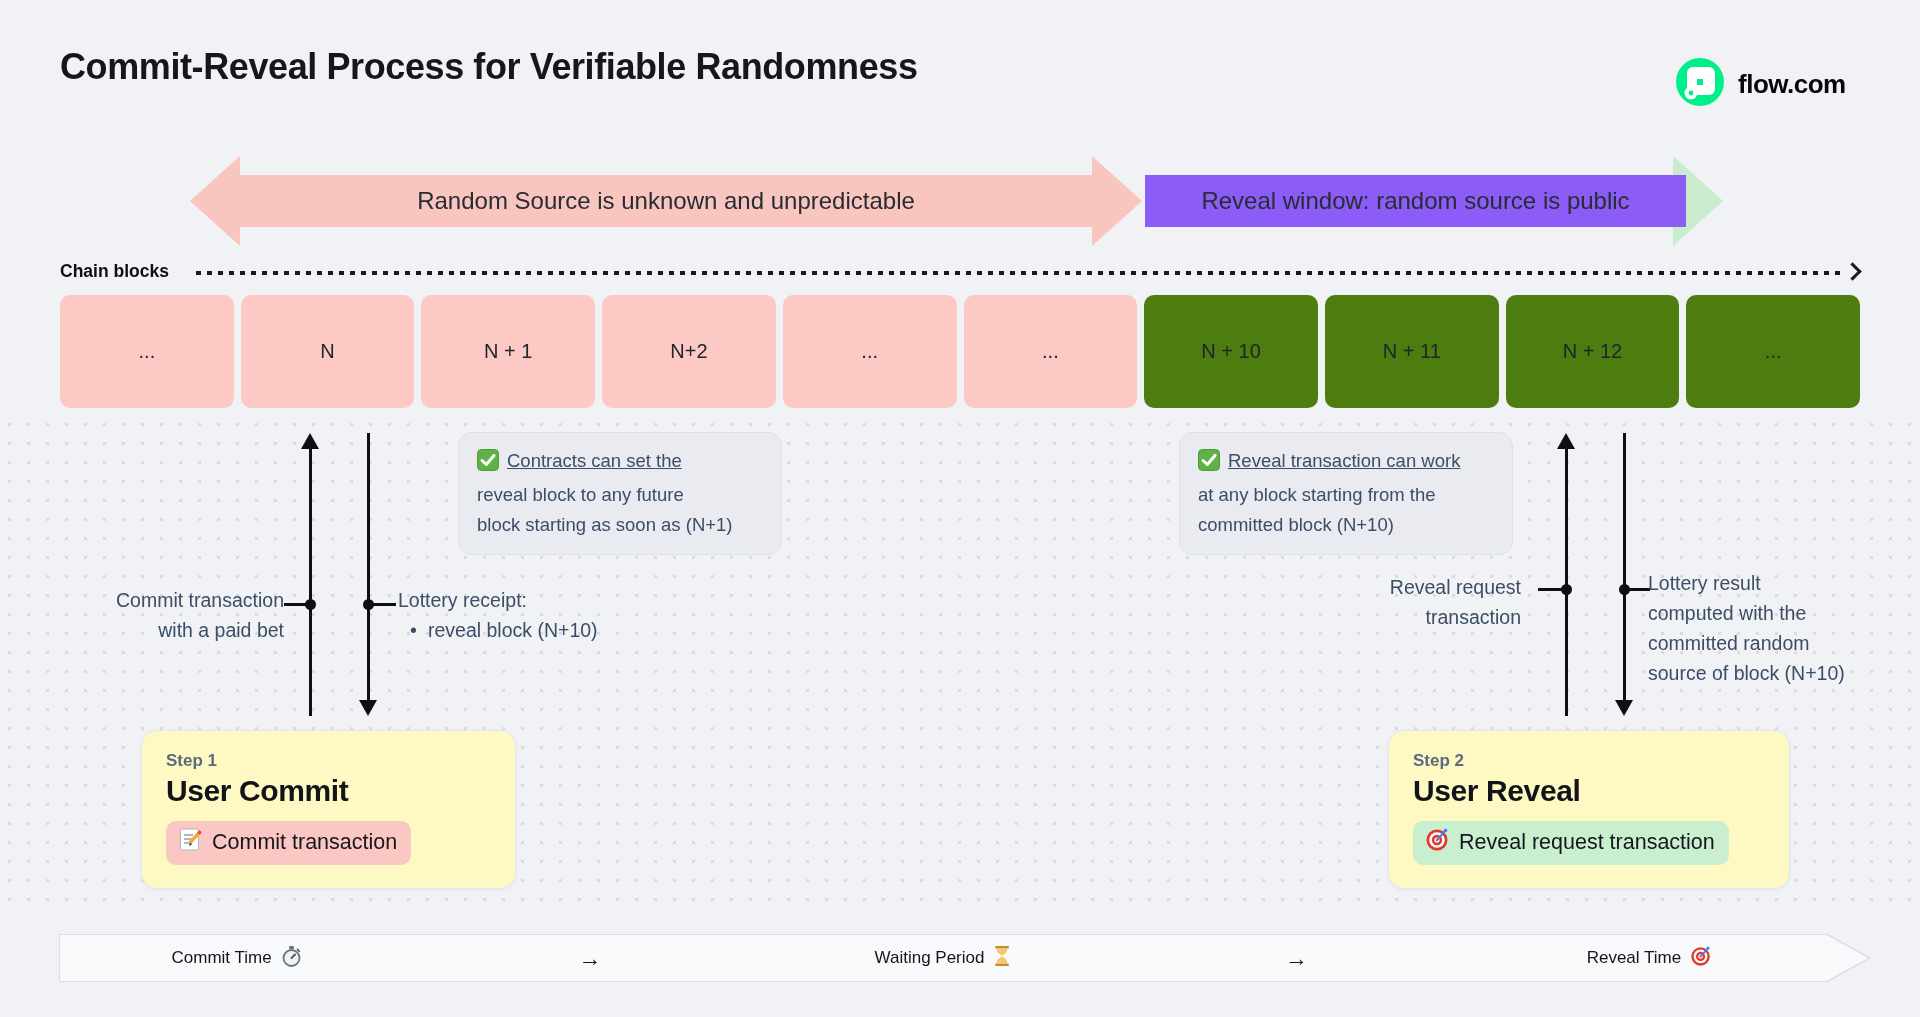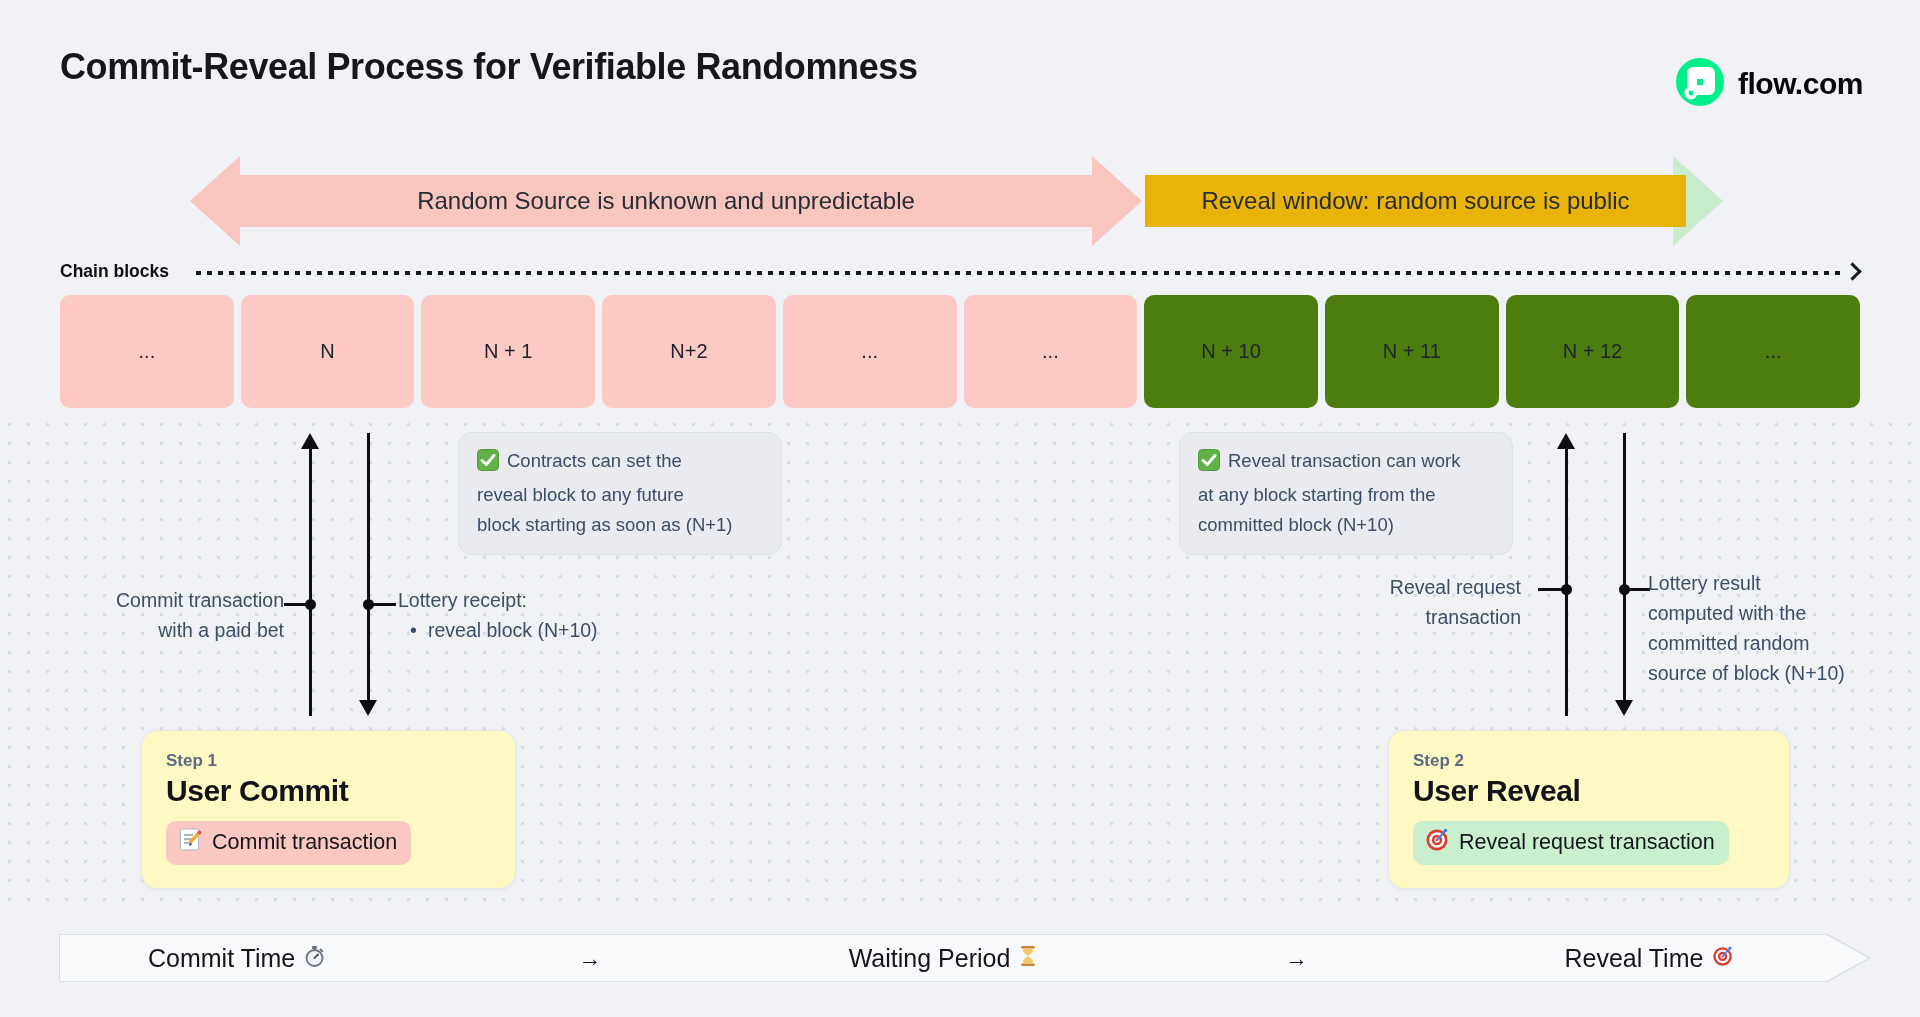--- a/index.html
+++ b/index.html
@@ -9,33 +9,33 @@
 
   
   .dots-band { position:absolute; left:0; top:415px; width:1920px; height:497px;
     background-image:radial-gradient(#d6dae2 1.4px, transparent 1.5px);
     background-size:19px 19px; }
 
   
   .title { position:absolute; left:60px; top:46px; font-size:36px; font-weight:700;
     color:#15171c; letter-spacing:-0.4px; }
   .logo { position:absolute; left:1676px; top:58px; display:flex; align-items:center; gap:14px; }
-  .logo-text { font-size:30px; font-weight:800; color:#05070a; letter-spacing:-0.5px; }
+  .logo-text { font-size:26px; font-weight:800; color:#05070a; letter-spacing:-0.5px; }
 
   
   .banner { position:absolute; top:156px; height:90px; }
   .banner .body { position:absolute; top:19px; height:52px; display:flex; align-items:center; justify-content:center; }
   .banner .lbl { font-size:24px; font-weight:500; color:#272c35; }
   .banner-red { left:190px; width:952px; }
   .banner-red .body { left:49px; right:49px; background:#f9c5bf; }
   .head { position:absolute; width:0; height:0; top:0; }
   .head-left  { left:0; border-top:45px solid transparent; border-bottom:45px solid transparent; border-right:50px solid #f9c5bf; }
   .head-rightR{ right:0; border-top:45px solid transparent; border-bottom:45px solid transparent; border-left:50px solid #f9c5bf; }
   .banner-green { left:1145px; width:578px; }
-  .banner-green .body { left:0; right:37px; background:#eab308; }
+  .banner-green .body { left:0; right:37px; background:#8b5cf6; }
   .head-rightG{ right:0; border-top:45px solid transparent; border-bottom:45px solid transparent; border-left:50px solid #c9edcc; }
 
   
   .chain-label { position:absolute; left:60px; top:261px; font-size:17.5px; font-weight:700; color:#0c0e12; }
   .dotline { position:absolute; left:196px; top:271px; width:1650px; height:3.5px;
     background:repeating-linear-gradient(90deg,#171a20 0 5px, transparent 5px 11px); }
   .dotline-arrow { position:absolute; left:1846px; top:265px; width:13px; height:13px;
     border-top:3.5px solid #171a20; border-right:3.5px solid #171a20; transform:rotate(45deg); }
   .blocks { position:absolute; left:60px; top:295px; width:1800px; height:113px; display:flex; gap:7px; }
   .block { flex:1; border-radius:10px; display:flex; align-items:center; justify-content:center;
@@ -43,21 +43,21 @@
   .b-red { background:#fcc9c4; }
   .b-green { background:#4d7c0f; }
 
   
   .callout { position:absolute; top:432px; background:#e9ebf0; border:1px solid #dce0e7;
     border-radius:14px; padding:13px 18px 14px 18px; font-size:18.5px; line-height:30px; color:#3c4d66; }
   .callout .check { display:inline-block; vertical-align:-4px; margin-right:8px; }
   .callout-left { left:458px; width:324px; }
   .callout-right { left:1143px; width:334px;margin-left:36px; }
   .cline { display:block; }
-  .cline-first { display:inline; }
+  .cline-first { display:inline;text-decoration:underline; }
 
   
   .varr { position:absolute; top:433px; height:283px; width:20px; }
   .varr .line { position:absolute; left:8.5px; width:3px; background:#0d0f13; }
   .varr-up .line { top:13px; bottom:0; }
   .varr-down .line { top:0; bottom:13px; }
   .varr .tri { position:absolute; left:1px; width:0; height:0; }
   .varr-up .tri { top:0; border-left:9px solid transparent; border-right:9px solid transparent; border-bottom:16px solid #0d0f13; }
   .varr-down .tri { bottom:0; border-left:9px solid transparent; border-right:9px solid transparent; border-top:16px solid #0d0f13; }
   .conn-dot { position:absolute; width:11px; height:11px; border-radius:50%; background:#0d0f13; }
@@ -79,21 +79,21 @@
   .step-title { font-size:30px; font-weight:800; color:#121419; letter-spacing:-0.4px; margin-top:3px; }
   .pill { display:inline-flex; align-items:center; gap:9px; margin-top:13px; border-radius:10px;
     padding:6px 14px 7px 12px; font-size:21.5px; font-weight:500; color:#14171d; }
   .pill-red { background:#fbc7c2; }
   .pill-green { background:#c9efcf;text-align:center; }
 
   
   .timebar { position:absolute; left:59px; top:934px; width:1768px; height:48px; background:#f8f9fb;
     border:1px solid #dbdee5; display:flex; align-items:center; }
   .timebar .cell { flex:1; display:flex; align-items:center; justify-content:center; gap:9px;
-    font-size:25px; color:#14161c; }
+    font-size:17px; color:#14161c; }
   .timebar .tarrow { font-size:23px; color:#14161c; }
   .timebar-tip { position:absolute; left:1826px; top:933px; }
 </style>
 </head>
 <body>
 
 <div class="stage">
 
   <div class="dots-band"></div>
 

